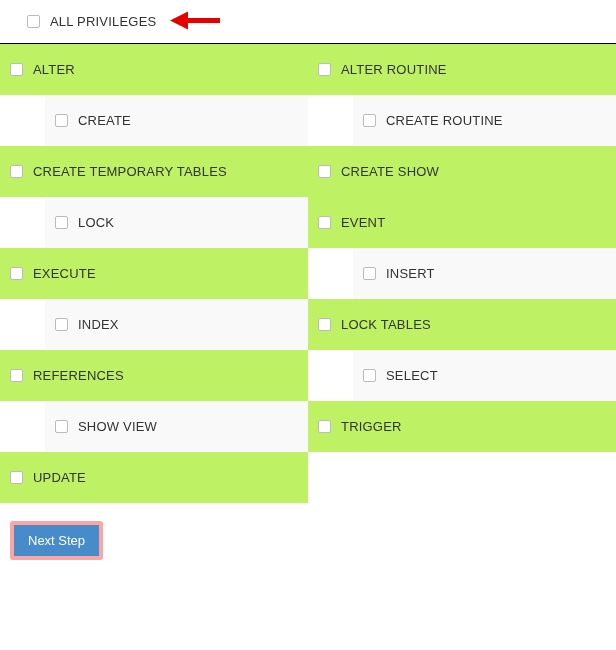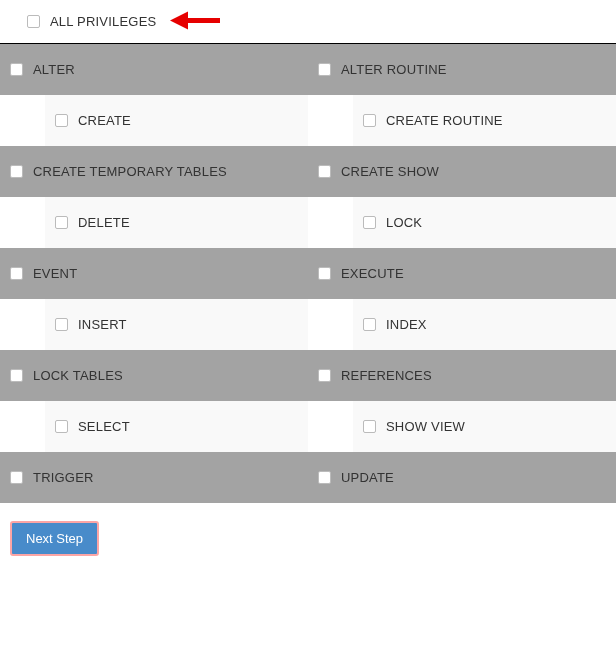--- a/index.html
+++ b/index.html
@@ -24,21 +24,21 @@
     }
     .privilege-grid {
       display: grid;
       grid-template-columns: 1fr 1fr;
     }
     .privilege-cell {
       display: flex;
       align-items: center;
       padding: 18px 10px;
     }
-    .row-odd { background: #a3a3a3; }
+    .row-odd { background: #bef264; }
     .row-even { background: #f9f9f9; margin-left: 45px; }
     .cb {
       width: 13px;
       height: 13px;
       border: 1px solid #bbb;
       border-radius: 2px;
       background: #fff;
       margin-right: 10px;
       display: inline-block;
       cursor: pointer;
@@ -59,21 +59,21 @@
       left: 225px;
       top: 50%;
       transform: translateY(-50%);
     }
     .next-step-wrap {
       padding: 18px 10px 0 10px;
     }
     .next-step-btn {
       background: #488bca;
       color: #fff;
-      border: 2px solid #fca5a5;
+      border: 4px solid #fca5a5;
       padding: 8px 14px;
       font-size: 13px;
       border-radius: 3px;
       cursor: pointer;
     }
   </style>
 </head>
 <body>
 
 <div class="header-row">
@@ -113,24 +113,20 @@
     <div class="privilege-cell row-odd">
       <span class="cb"></span>
       <span class="label">CREATE TEMPORARY TABLES</span>
     </div>
     <div class="privilege-cell row-odd">
       <span class="cb"></span>
       <span class="label">CREATE SHOW</span>
     </div>
     <div class="privilege-cell row-even">
       <span class="cb"></span>
-      <span class="label">DELETE</span>
-    </div>
-    <div class="privilege-cell row-even">
-      <span class="cb"></span>
       <span class="label">LOCK</span>
     </div>
     <div class="privilege-cell row-odd">
       <span class="cb"></span>
       <span class="label">EVENT</span>
     </div>
     <div class="privilege-cell row-odd">
       <span class="cb"></span>
       <span class="label">EXECUTE</span>
     </div>

